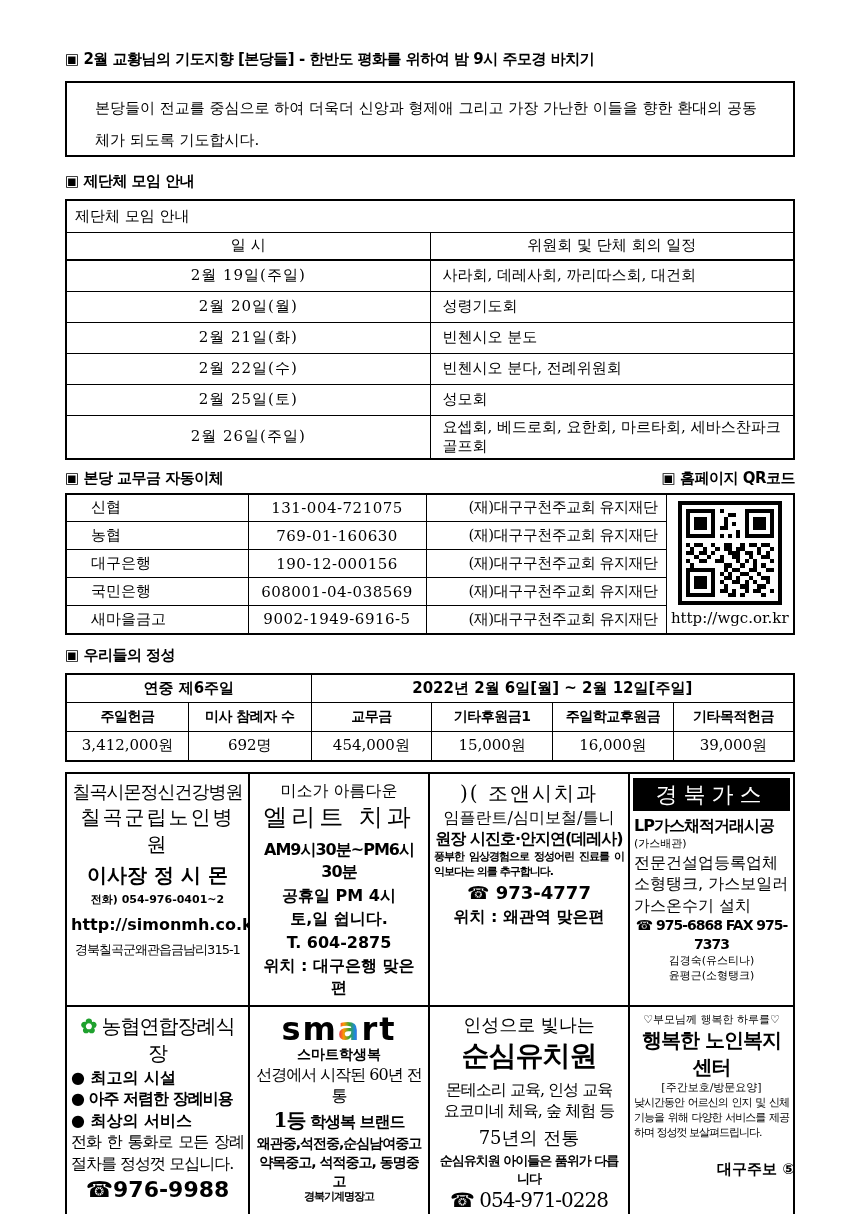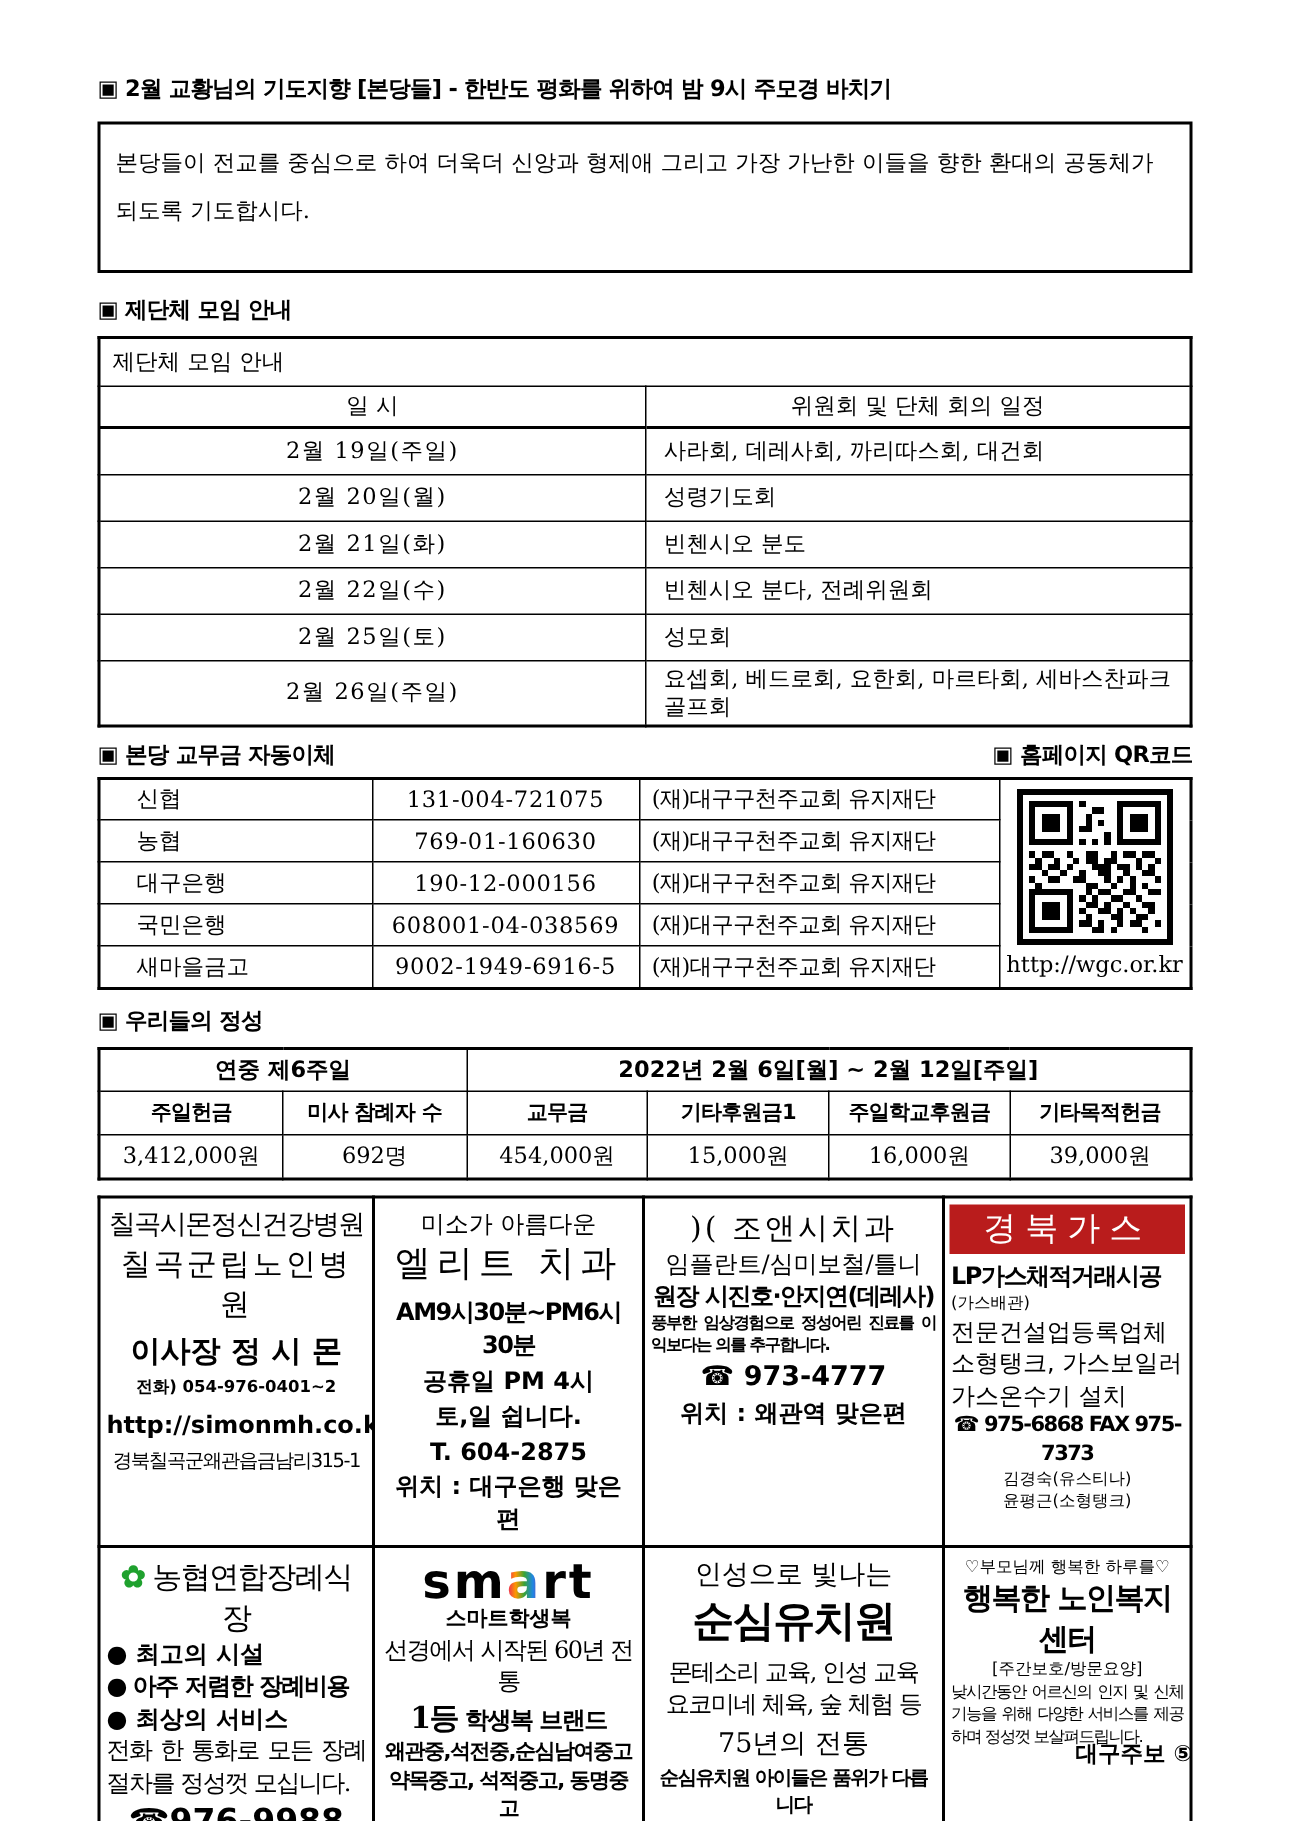--- a/index.html
+++ b/index.html
@@ -10,40 +10,40 @@
     color:#000;
     padding:50px 65px 0 65px;
     position:relative;
   }
   .sec-title { font-weight:bold; font-size:15px; letter-spacing:-0.5px; }
   .sec-row { display:flex; justify-content:space-between; align-items:flex-end; }
 
   
   .prayer-box {
     border:2px solid #000; margin-top:12px;
-    padding:10px 10px; font-family:"DejaVu Serif", serif;
-    font-size:15px; line-height:2.1; height:101px; overflow:hidden;
+    padding:10px 28px; font-family:"DejaVu Serif", serif;
+    font-size:15px; line-height:2.1; height:76px; overflow:hidden;
   }
 
   
   table { border-collapse:collapse; width:100%; table-layout:fixed; }
   td { border:1px solid #000; font-size:15px; padding:2px 8px; overflow:hidden; }
   .meetings-table, .bank-table, .offer-table { border:2px solid #000; }
   .meetings-table { margin-top:8px; font-family:"DejaVu Serif", serif; }
   .meetings-table .tt { text-align:left; height:32px; }
   .meetings-table .th { text-align:center; height:28px; border-bottom:2px solid #000; }
   .meetings-table .date { text-align:center; height:31px; letter-spacing:1px; }
   .meetings-table .det { text-align:left; padding-left:12px; }
   .mt-c1 { width:135px; }
 
   .bank-table { margin-top:5px; font-family:"DejaVu Serif", serif; }
   .bank-table td { height:28px; }
   .bank-name { width:182px; text-align:justify; text-align-last:justify; padding:0 24px; }
   .bank-acct { width:178px; text-align:center; letter-spacing:0.5px; }
-  .bank-holder { text-align:left; letter-spacing:-0.5px; }
+  .bank-holder { text-align:right; letter-spacing:-0.5px; }
   .qr-cell { width:128px; text-align:center; vertical-align:middle; padding:2px;margin-top:29px; }
   .qr-frame { display:inline-block; border:4px solid #000; padding:4px; background:#fff; line-height:0; }
   .qr-url { font-family:"DejaVu Serif", serif; font-size:15px; margin-top:4px; white-space:nowrap; }
 
   .offer-table { margin-top:8px; }
   .offer-table td { height:29px; text-align:center; }
   .offer-top { font-weight:bold; font-size:15px; }
   .offer-head td { font-weight:bold; font-size:14px; letter-spacing:-0.5px; }
   .offer-val td { font-family:"DejaVu Serif", serif; font-size:15px; }
 
@@ -55,21 +55,21 @@
   .r2 td { height:192px; }
   .serif { font-family:"DejaVu Serif", serif; }
   .b { font-weight:bold; }
   .s13 { font-size:13px; } .s14 { font-size:14px; } .s15 { font-size:11px; }
   .s16 { font-size:16px; } .s18 { font-size:18px; }
   .s20 { font-size:20px; } .s22 { font-size:22px; } .s24 { font-size:24px; }
   .s28 { font-size:28px; }
   .tight { letter-spacing:-1px; }
   .sp2 { letter-spacing:2px; } .sp4 { letter-spacing:4px; }
   .left { text-align:left; } .just { text-align:justify; }
-  .gas-head { background:#b91c1c; color:#fff; font-family:"DejaVu Serif", serif;
+  .gas-head { background:#000000; color:#fff; font-family:"DejaVu Serif", serif;
     font-size:22px; letter-spacing:6px; text-align:center; padding:2px 0; margin:-2px -1px 4px -1px; }
   .nh { color:#1fa12e; font-weight:bold; }
   .rainbow-a {
     background:linear-gradient(90deg,#e91e63,#ff9800,#3aa335,#1e88e5,#8e24aa);
     -webkit-background-clip:text; background-clip:text; color:transparent;
   }
   .smart-logo { font-size:32px; font-weight:bold; letter-spacing:2px; line-height:1; }
   .footer { position:absolute; right:65px; top:1160px; font-weight:bold; font-size:15px; }
   .mt2{margin-top:2px;} .mt4{margin-top:4px;} .mt6{margin-top:6px;}
 </style>

